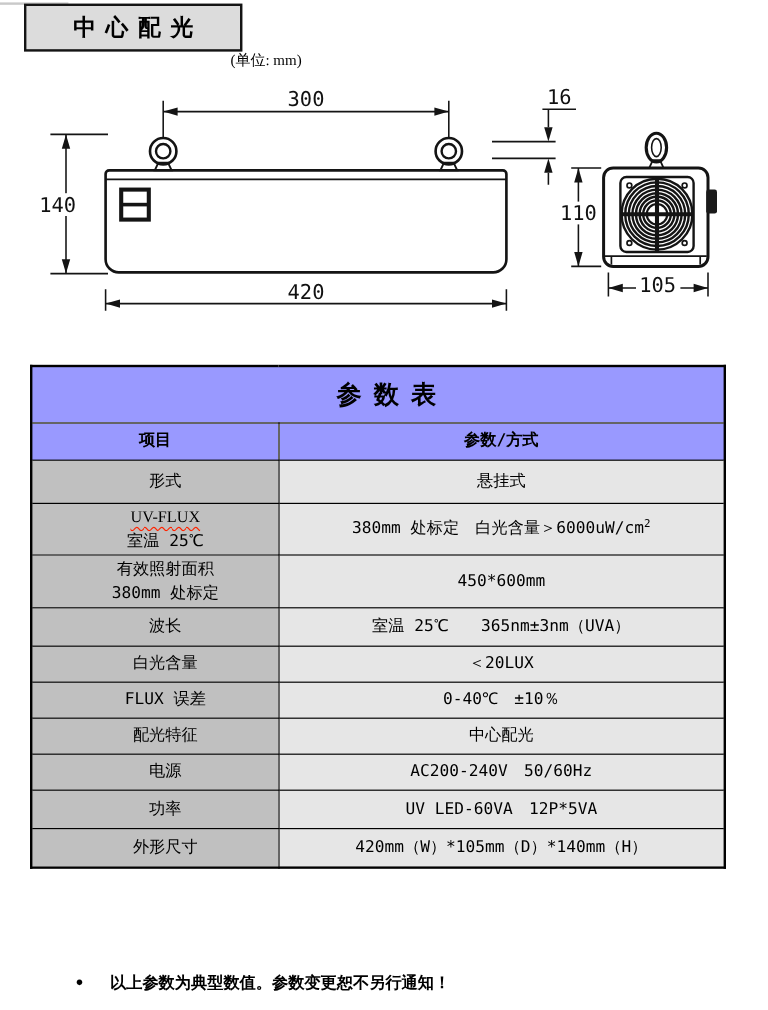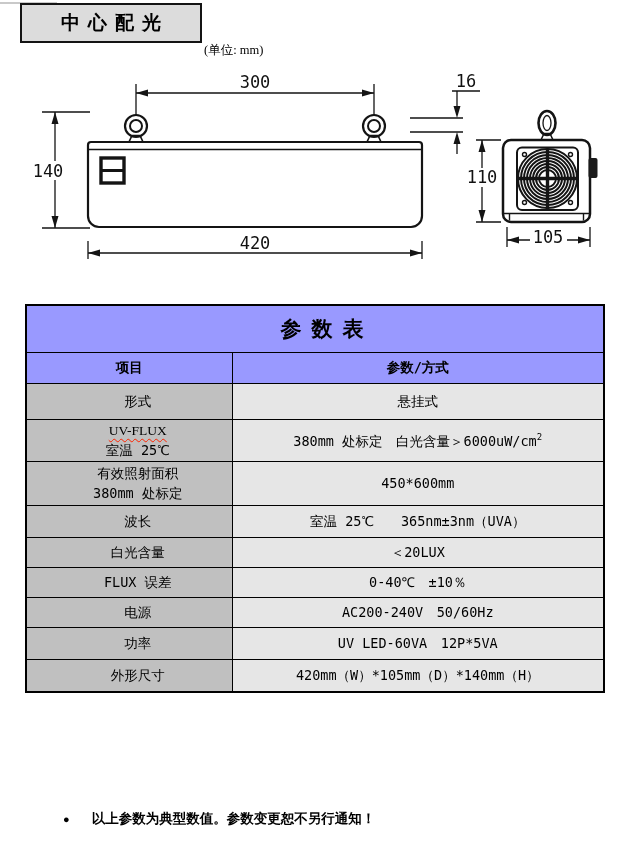--- a/index.html
+++ b/index.html
@@ -9,21 +9,21 @@
   }
   .artifact-line { position:absolute; left:0; top:2px; width:57px; height:1.5px; background:#c9c9c9; }
 
   .title-box {
     position:absolute; left:20px; top:3px; width:182px; height:40px;
     background:var(--title_box_bg,#dcdcdc); border:2.2px solid #141414;
     display:flex; align-items:center; justify-content:center;
     font-size:19px; font-weight:600; letter-spacing:8px; box-sizing:border-box;
     padding-left:8px;
   }
-  .unit-note { position:absolute; left:204px; top:42px; font-size:12.5px; }
+  .unit-note { position:absolute; left:192px; top:42px; font-size:12.5px; }
 
   svg.drawing { position:absolute; left:0; top:0; }
   svg.drawing .ln { stroke:#141414; fill:none; }
   svg.drawing .dim {
     font:17px "DejaVu Sans Mono", monospace; fill:#111;
     text-anchor:middle;
   }
   svg.drawing .arrow { fill:#141414; stroke:none; }
 
   table.param-table {
@@ -219,20 +219,26 @@
             <div><span>白光含量</span></div>
           </td>
           <td class="value"><span>＜20LUX</span></td>
         </tr>
         <tr class="r6">
           <td class="item">
             <div><span>FLUX 误差</span></div>
           </td>
           <td class="value"><span>0-40℃　±10％</span></td>
         </tr>
+        <tr class="r7">
+          <td class="item">
+            <div><span>配光特征</span></div>
+          </td>
+          <td class="value"><span>中心配光</span></td>
+        </tr>
         <tr class="r8">
           <td class="item">
             <div><span>电源</span></div>
           </td>
           <td class="value"><span>AC200-240V　50/60Hz</span></td>
         </tr>
         <tr class="r9">
           <td class="item">
             <div><span>功率</span></div>
           </td>

